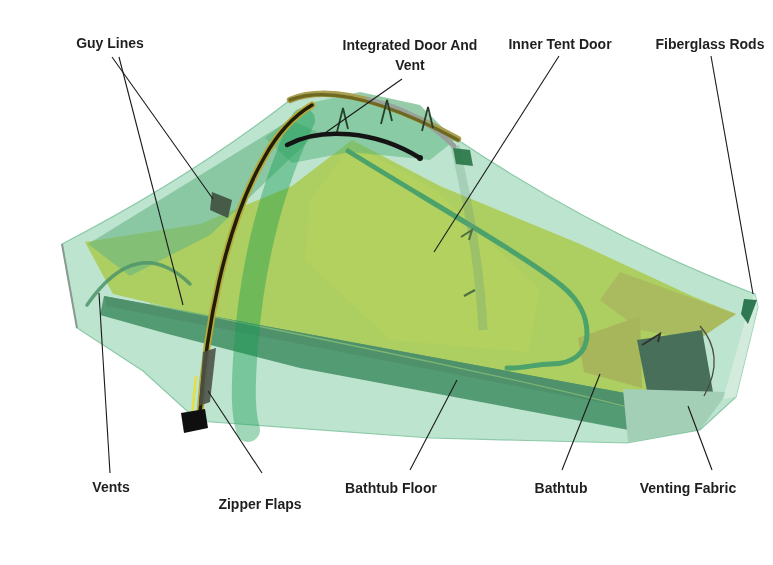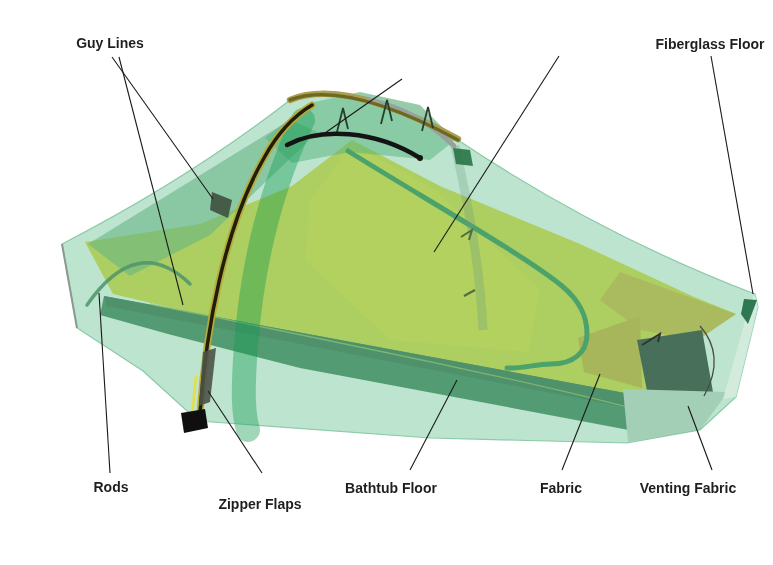--- a/index.html
+++ b/index.html
@@ -88,27 +88,30 @@
       <line x1="208" y1="391" x2="262" y2="473"></line>
       <line x1="457" y1="380" x2="410" y2="470"></line>
       <line x1="600" y1="374" x2="562" y2="470"></line>
       <line x1="688" y1="406" x2="712" y2="470"></line>
     </g>
   </svg>
 
   <div class="lbl" style="left:110px;top:35px">Guy Lines</div>
 
   <div class="lbl twoline" style="left:410px;top:35px">
+    <span>Integrated Door And</span>
+    <span>Vent</span>
   </div>
 
+  <div class="lbl" style="left:560px;top:36px">Inner Tent Door</div>
 
-  <div class="lbl" style="left:710px;top:36px">Fiberglass Floor</div>
+  <div class="lbl" style="left:710px;top:36px">Fiberglass Rods</div>
 
-  <div class="lbl" style="left:111px;top:479px">Rods</div>
+  <div class="lbl" style="left:111px;top:479px">Vents</div>
 
   <div class="lbl" style="left:260px;top:496px">Zipper Flaps</div>
 
   <div class="lbl" style="left:391px;top:480px">Bathtub Floor</div>
 
-  <div class="lbl" style="left:561px;top:480px">Fabric</div>
+  <div class="lbl" style="left:561px;top:480px">Bathtub</div>
 
   <div class="lbl" style="left:688px;top:480px">Venting Fabric</div>
 </div>
 
 </body></html>

